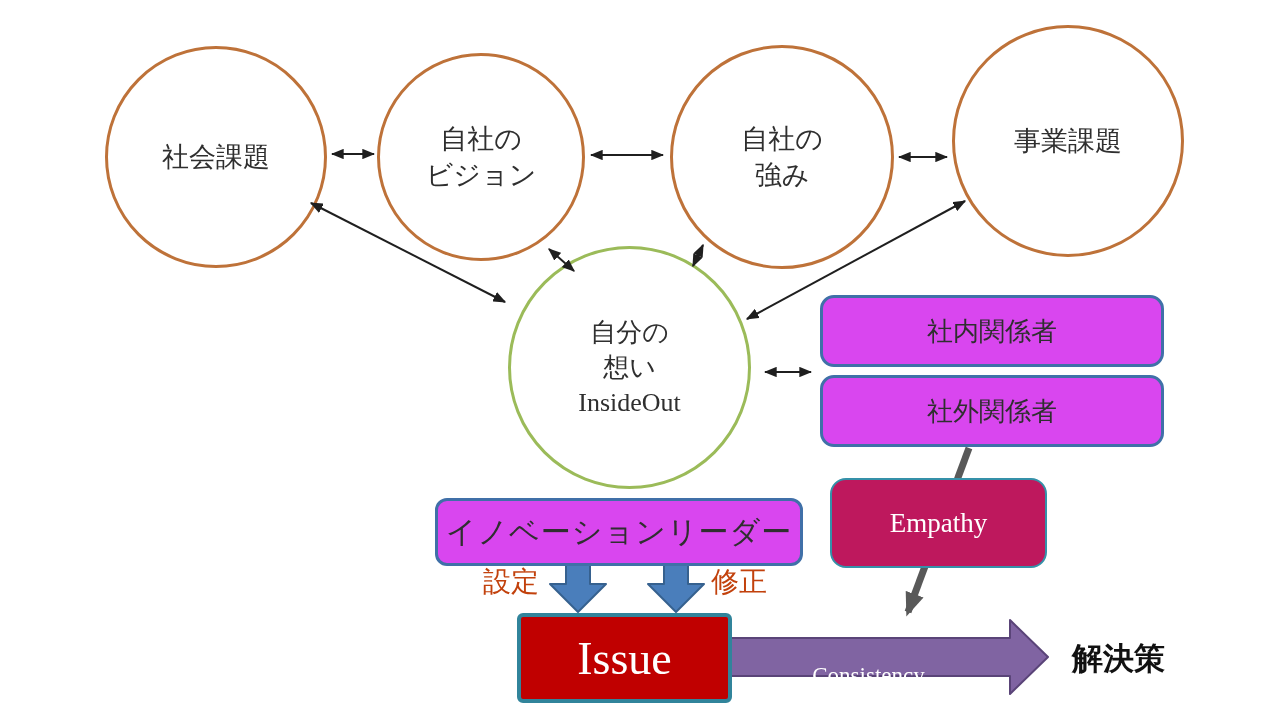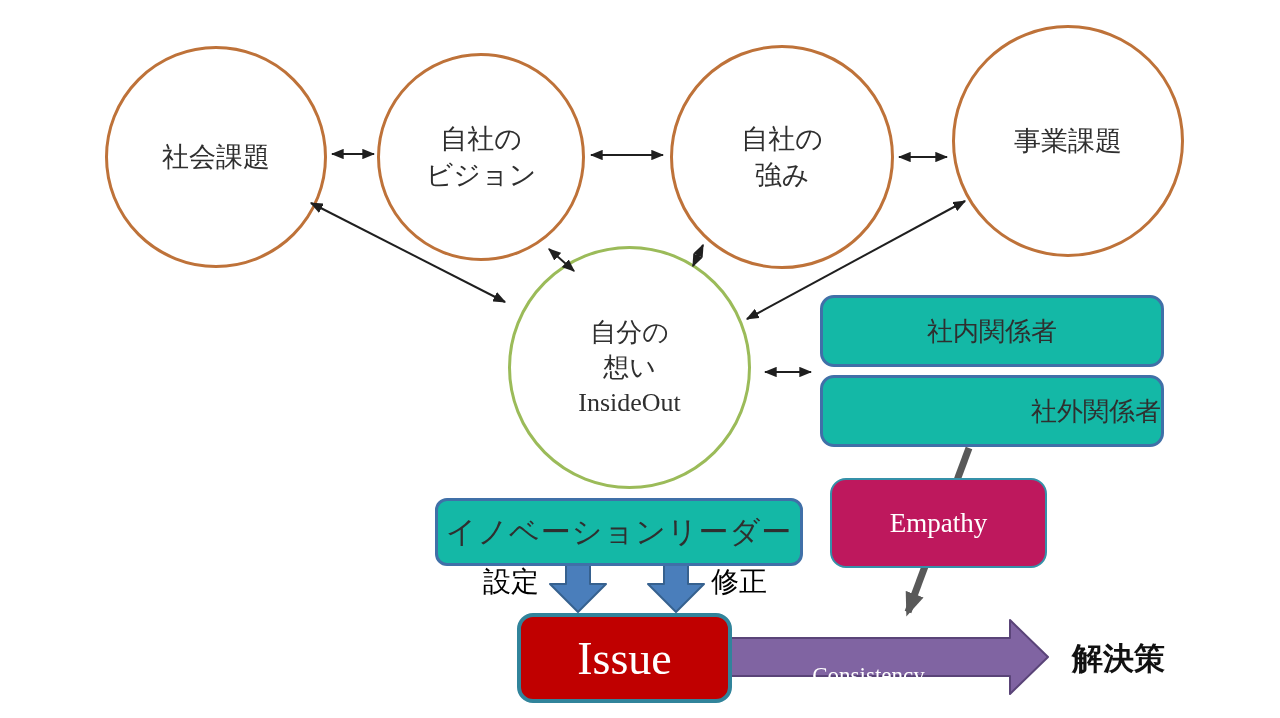--- a/index.html
+++ b/index.html
@@ -10,36 +10,36 @@
   .circle{
     position:absolute;border:3px solid #BE7239;border-radius:50%;
     background:#ffffff;display:flex;flex-direction:column;align-items:center;justify-content:center;
     text-align:center;box-sizing:border-box;z-index:1;
   }
   .circle span{display:block;font-size:27px;line-height:36px;color:#2f2f2f;}
   #circle-self{border-color:#9BBB59;z-index:1;}
   #circle-self span{font-size:26px;line-height:35px;}
   svg.arrows{position:absolute;left:0;top:0;z-index:2;}
   .box{
-    position:absolute;box-sizing:border-box;background:#14b8a6;
+    position:absolute;box-sizing:border-box;background:#d946ef;
     display:flex;align-items:center;justify-content:center;text-align:center;z-index:3;
   }
   .box-blue{border:3px solid #4070A8;border-radius:14px;}
   .box-blue span{font-size:26px;color:#2f2f2f;}
   #box-innovation{border-radius:12px;}
   #box-innovation span{font-size:30px;letter-spacing:1px;}
   #box-empathy{
     background:#be185d;border:2px solid #3591A9;border-radius:16px;z-index:3;
   }
   #box-empathy span{color:#ffffff;font-size:27px;}
   #box-issue{
-    background:#C00000;border:4px solid #31849B;border-radius:16px;z-index:3;
+    background:#C00000;border:4px solid #31849B;border-radius:6px;z-index:3;
   }
   #box-issue span{color:#ffffff;font-size:46px;}
-  .floating-label{position:absolute;z-index:4;font-size:28px;color:#000000;white-space:nowrap;}
+  .floating-label{position:absolute;z-index:4;font-size:28px;color:#c2410c;white-space:nowrap;}
   #label-consistency{
     position:absolute;left:727px;top:639px;width:283px;height:38px;z-index:4;
     display:flex;align-items:center;justify-content:center;margin-top:18px;
   }
   #label-consistency span{color:#ffffff;font-size:23px;}
   #label-solution{font-weight:700;font-size:31px;color:#111111;}
 </style>
 </head>
 <body>
 
@@ -89,21 +89,21 @@
 
     <polygon points="566,556 590,556 590,584 606,584 578,612 550,584 566,584" fill="#4A7EBB" stroke="#36618F" stroke-width="2" stroke-linejoin="round"></polygon>
     <polygon points="664,556 688,556 688,584 704,584 676,612 648,584 664,584" fill="#4A7EBB" stroke="#36618F" stroke-width="2" stroke-linejoin="round"></polygon>
 
     <polygon points="727,638 1010,638 1010,620 1048,657 1010,694 1010,676 727,676" fill="#8064A2" stroke="#5A4478" stroke-width="2" stroke-linejoin="round"></polygon>
   </svg>
 
   <div class="box box-blue" style="left:820px;top:295px;width:344px;height:72px;">
     <span>社内関係者</span>
   </div>
-  <div class="box box-blue" style="left:820px;top:375px;width:344px;height:72px;justify-content:flex-end;">
+  <div class="box box-blue" style="left:820px;top:375px;width:344px;height:72px;">
     <span>社外関係者</span>
   </div>
 
   <div class="box box-blue" id="box-innovation" style="left:435px;top:490px;width:368px;height:68px;margin-top:8px;">
     <span>イノベーションリーダー</span>
   </div>
 
   <div class="box" id="box-empathy" style="left:830px;top:478px;width:217px;height:90px;">
     <span>Empathy</span>
   </div>

